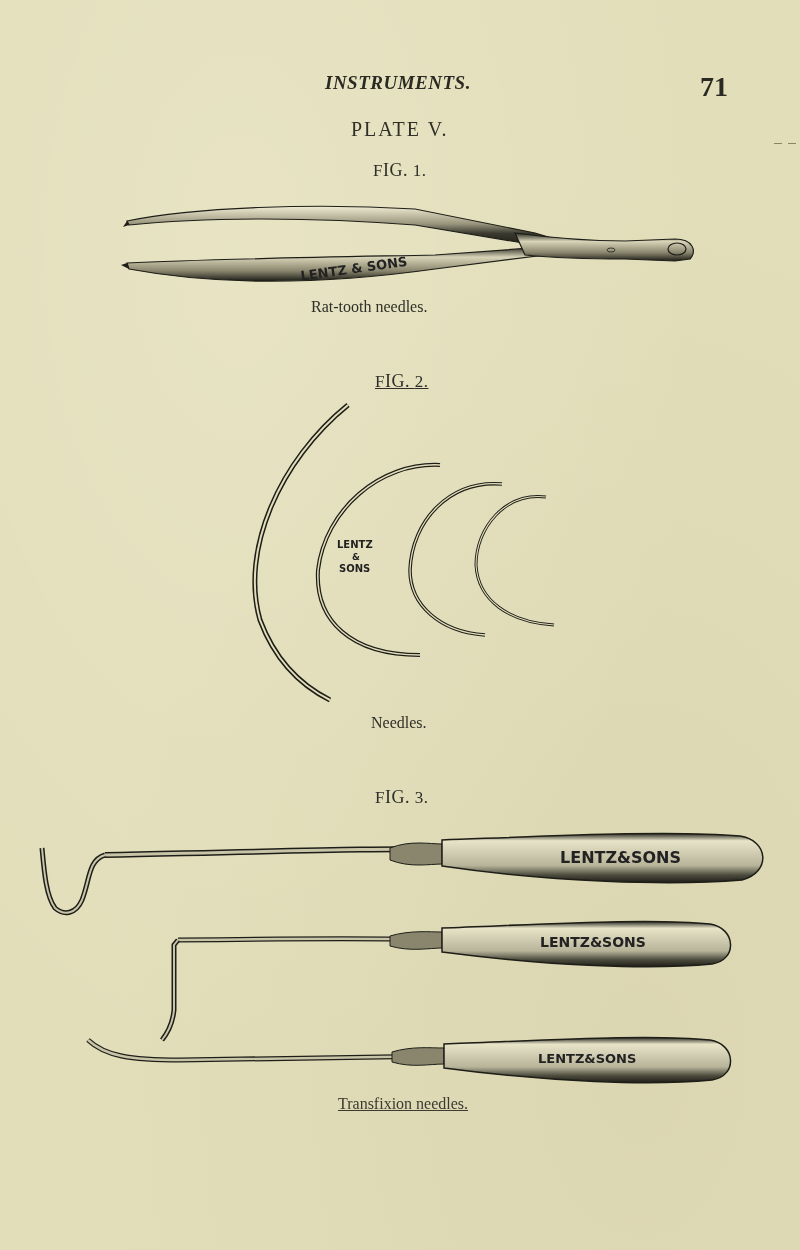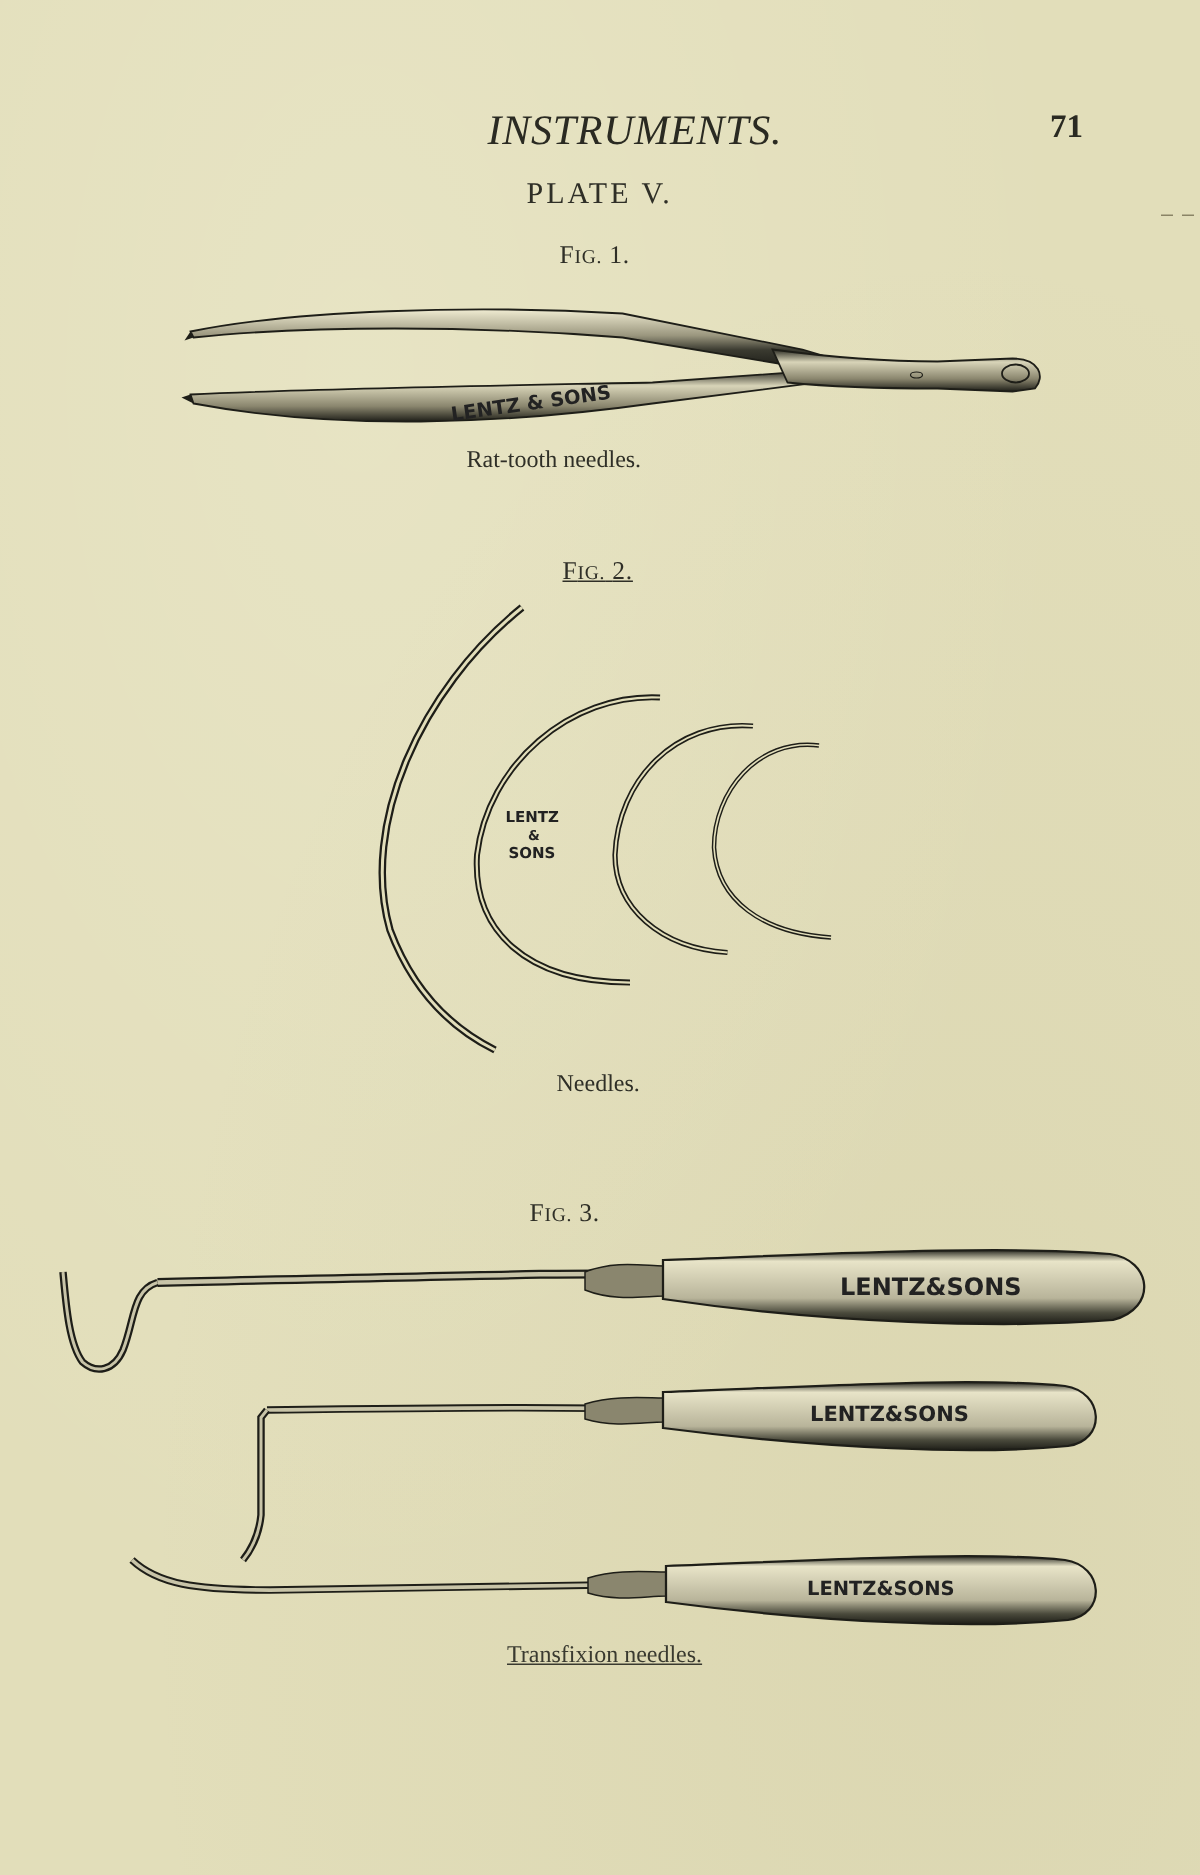--- a/index.html
+++ b/index.html
@@ -12,33 +12,33 @@
     }
     .page {
       position: absolute; inset: 0;
       background:
         radial-gradient(ellipse at 30% 20%, rgba(255,255,240,0.18), transparent 60%),
         radial-gradient(ellipse at 80% 85%, rgba(160,150,100,0.10), transparent 60%),
         #e2deba;
     }
     .abs { position: absolute; }
     .running-head {
-      left: 325px; top: 72px; font-size: 28px; font-style: italic; font-weight: normal;
+      left: 325px; top: 72px; font-size: 19px; font-style: italic; font-weight: bold;
       letter-spacing: 0.5px; color: #2a2a22;
     }
     .page-number {
-      left: 700px; top: 71px; font-size: 22px; font-weight: bold; color: #2a2a22;
+      left: 700px; top: 71px; font-size: 28px; font-weight: bold; color: #2a2a22;
     }
     .plate-title {
       left: 351px; top: 118px; font-size: 20px; letter-spacing: 2px; color: #2f2f27;
     }
     .fig-label {
       font-size: 17px; color: #2f2f27; letter-spacing: 0.5px;
     }
-    .fig-label .sc { font-size: 13px; text-transform: uppercase; }
+    .fig-label .sc { font-size: 18px; text-transform: uppercase; }
     .caption { font-size: 16px; color: #2f2f27; }
     svg.ill { position: absolute; overflow: visible; }
     .brand { font-family: "DejaVu Sans", sans-serif; font-weight: bold; fill: #222; }
     .mark { background: #8a8466; height: 1px; width: 8px; }
   </style>
 </head>
 <body>
 
 <div class="page">
 
@@ -103,21 +103,21 @@
 
     <path d="M306,97 C265,92 236,128 236,165 C238,200 268,222 314,225" fill="none" stroke="#1e1e18" stroke-width="3"></path>
     <path d="M306,97 C265,92 236,128 236,165 C238,200 268,222 314,225" fill="none" stroke="#e2deba" stroke-width="1.1"></path>
     <text class="brand" x="97" y="148" font-size="10">LENTZ</text>
     <text class="brand" x="112" y="160" font-size="9">&amp;</text>
     <text class="brand" x="99" y="172" font-size="10">SONS</text>
   </svg>
 
   <div class="abs caption" style="left:371px; top:714px;font-family:Liberation Serif, serif;">Needles.</div>
 
-  <div class="abs fig-label" style="left:353px; top:787px;margin-top:12px;">
+  <div class="abs fig-label" style="left:375px; top:787px;">
     <span>F</span><span class="sc">ig.</span>
     <span>3.</span>
   </div>
 
   <svg class="ill" style="left:30px; top:820px;" width="750" height="270" viewBox="0 0 750 270">
     <defs>
       <linearGradient id="handle" x1="0" y1="0" x2="0" y2="1">
         <stop offset="0" stop-color="#2a2a22"></stop>
         <stop offset="0.15" stop-color="#e8e4c8"></stop>
         <stop offset="0.65" stop-color="#b8b49a"></stop>

